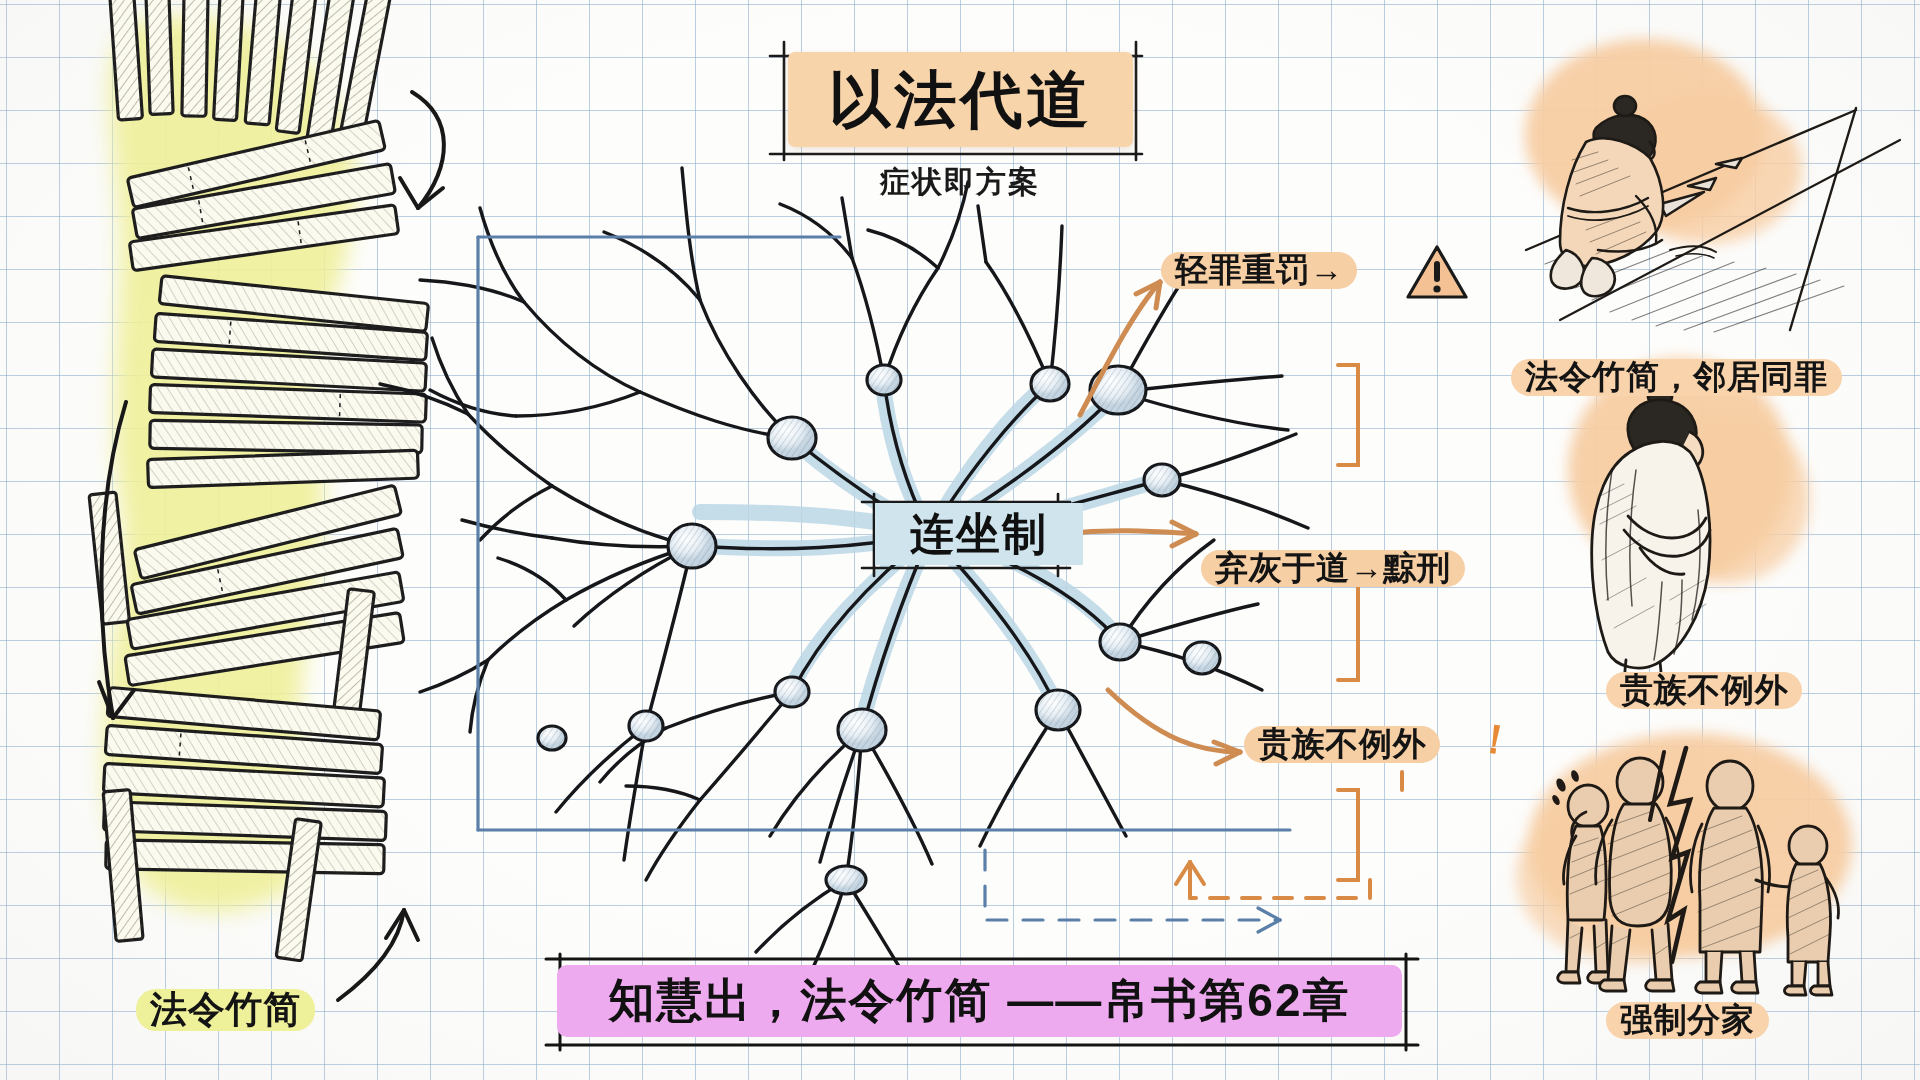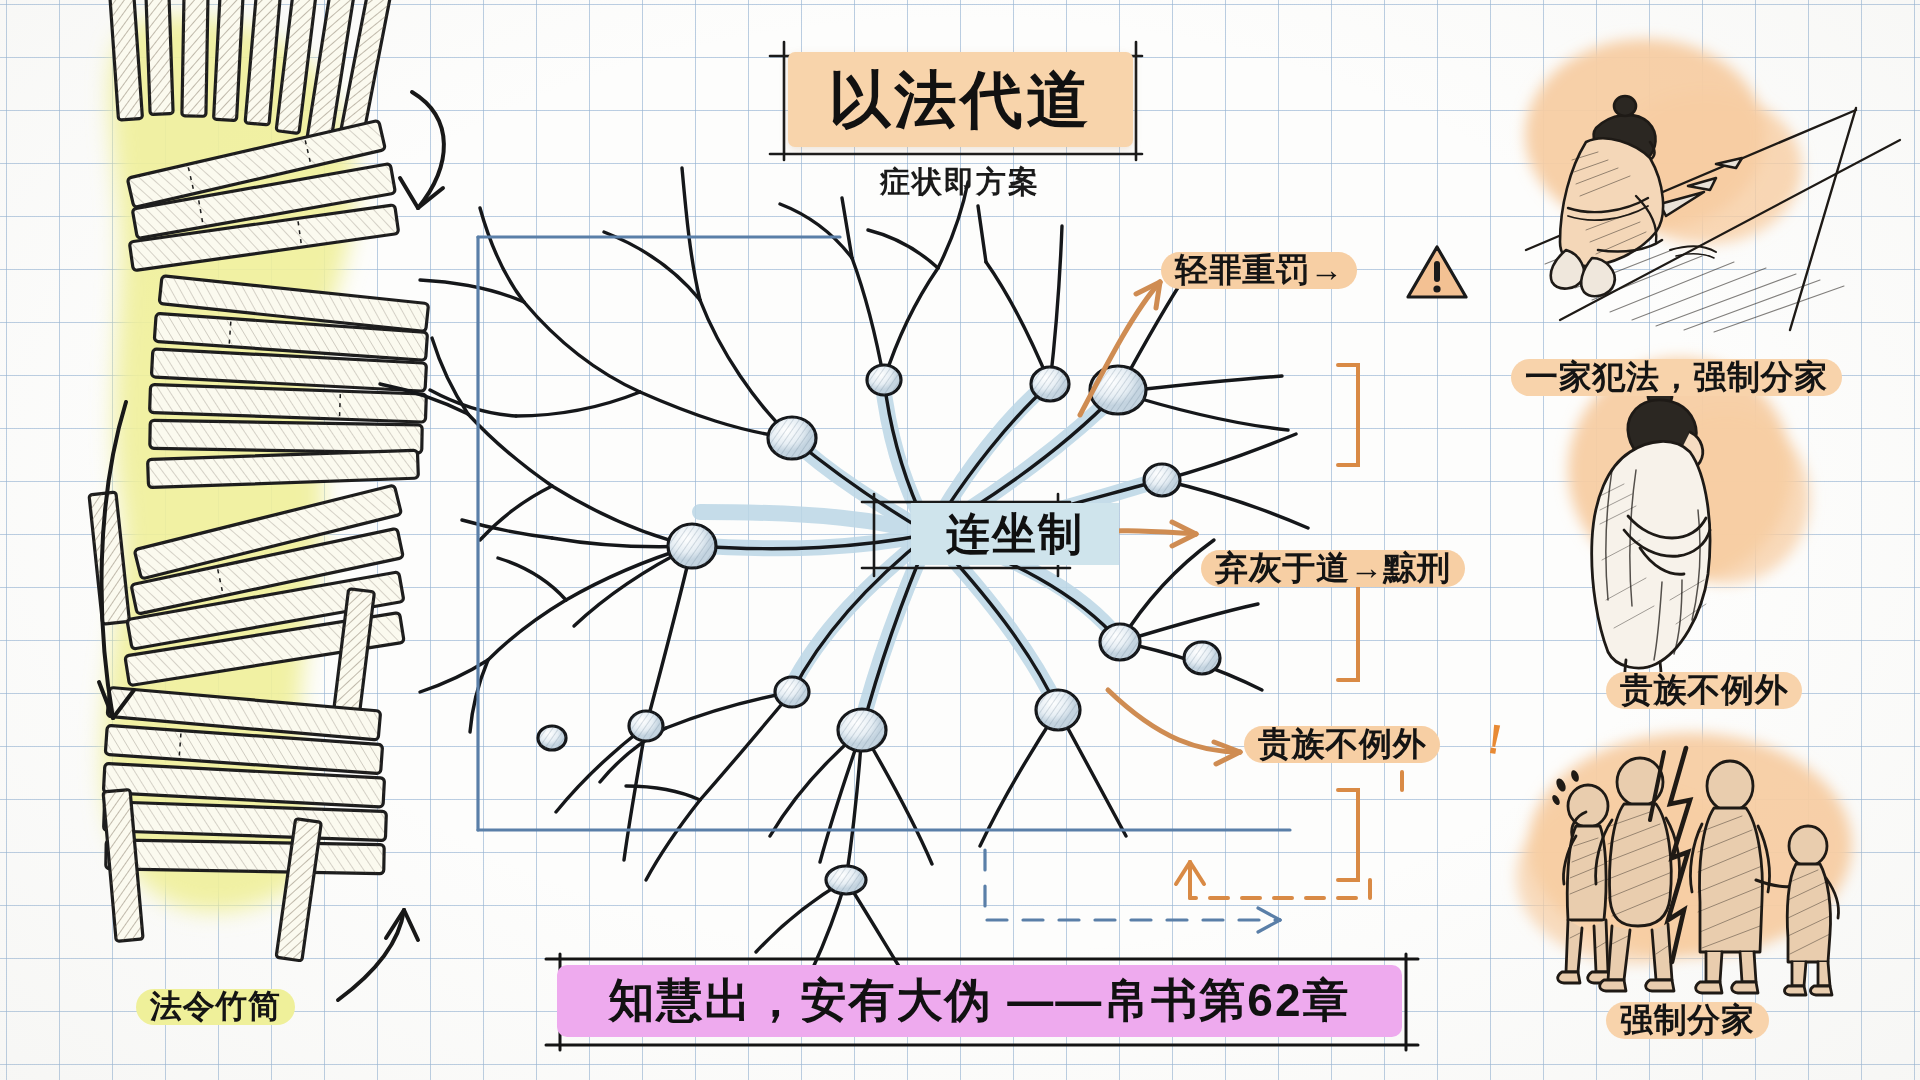--- a/index.html
+++ b/index.html
@@ -59,21 +59,21 @@
   #subtitle{
     position:absolute;left:0;top:120px;width:380px;text-align:center;
     font-size:30px;font-weight:bold;color:#1a1a1a;letter-spacing:2px;
   }
 
   
   #center-node{
     position:absolute;left:875px;top:503px;width:208px;height:62px;
     display:flex;align-items:center;justify-content:center;
     background:#cfe4ec;
-    font-size:44px;font-weight:bold;color:#101010;letter-spacing:2px;margin-left:36px;
+    font-size:44px;font-weight:bold;color:#101010;letter-spacing:2px;
   }
 
   
   #lbl-1{left:1175px;top:248px;font-size:33px;}
   #lbl-1 .hl{border-radius:24px;}
   #lbl-2{left:1215px;top:546px;font-size:33px;}
   #lbl-2 .hl{border-radius:24px;}
   #lbl-3{left:1258px;top:722px;font-size:33px;}
   #lbl-3 .hl{border-radius:24px;}
 
@@ -87,21 +87,21 @@
 
   
   #quote{
     position:absolute;left:557px;top:965px;width:845px;height:72px;
     display:flex;align-items:center;justify-content:center;
   }
   #quote .hl{position:absolute;inset:0;background:#eeaaee;border-radius:10px;}
   #quote .tx{position:relative;z-index:1;font-size:46px;font-weight:bold;color:#111;letter-spacing:2px;}
 
   
-  #cap-bamboo{left:150px;top:985px;font-size:32px;}
+  #cap-bamboo{left:150px;top:985px;font-size:37px;}
   #cap-r1{left:1525px;top:355px;font-size:33px;}
   #cap-r2{left:1620px;top:668px;font-size:33px;}
   #cap-r3{left:1620px;top:978px;font-size:33px;margin-top:20px;}
 
   .ill{position:absolute;}
 </style>
 </head>
 <body>
 
 <div id="paper"></div>
@@ -724,21 +724,21 @@
   <span class="bang">！</span>
 </div>
 
 <div class="chip" id="cap-bamboo">
   <span class="hl hl-yellow"></span>
   <span class="tx">法令竹简</span>
 </div>
 
 <div class="chip" id="cap-r1">
   <span class="hl hl-orange-soft"></span>
-  <span class="tx">一家犯法，强制分家</span>
+  <span class="tx">法令竹简，邻居同罪</span>
 </div>
 
 <div class="chip" id="cap-r2">
   <span class="hl hl-orange-soft"></span>
   <span class="tx">贵族不例外</span>
 </div>
 
 <div class="chip" id="cap-r3">
   <span class="hl hl-orange-soft"></span>
   <span class="tx">强制分家</span>
@@ -749,14 +749,14 @@
     <g stroke="#141414" stroke-width="3" stroke-linecap="round">
       <line x1="20" y1="4" x2="20" y2="100"></line>
       <line x1="866" y1="4" x2="866" y2="100"></line>
       <line x1="6" y1="9" x2="878" y2="9"></line>
       <line x1="6" y1="95" x2="878" y2="95"></line>
     </g>
   </svg>
 </div>
 <div id="quote">
   <span class="hl"></span>
-  <span class="tx">知慧出，安有大伪 ——帛书第62章</span>
+  <span class="tx">知慧出，法令竹简 ——帛书第62章</span>
 </div>
 
 </body></html>

